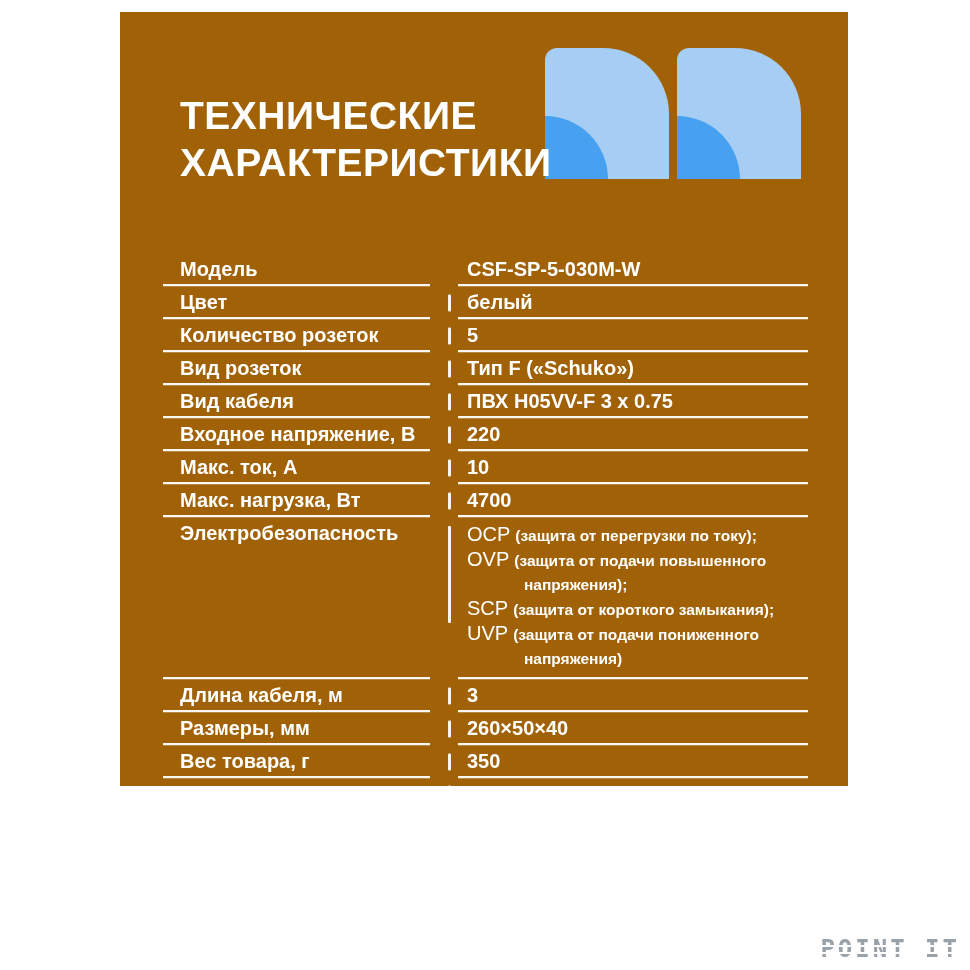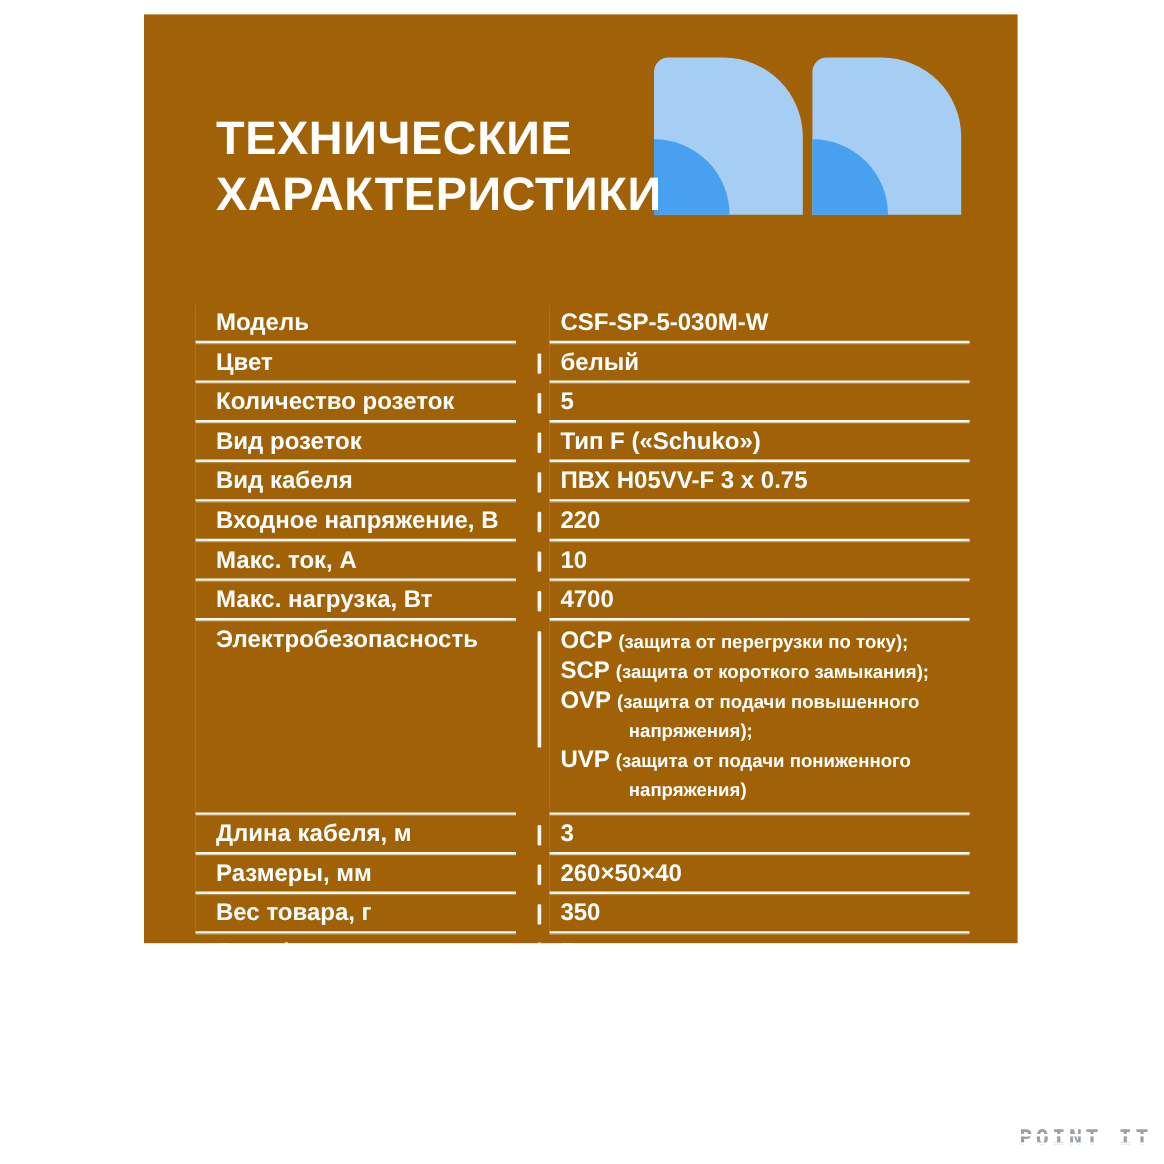--- a/index.html
+++ b/index.html
@@ -41,26 +41,26 @@
   .gap{width:28px;position:relative;flex:0 0 auto;}
   .tick{
     position:absolute;left:18px;top:50%;transform:translateY(-50%);
     width:3px;height:17px;background:rgba(255,255,255,.95);border-radius:1px;
   }
   .cell-r{width:350px;padding-left:9px;box-sizing:border-box;}
   .row-last .cell{border-bottom:none;box-shadow:none;}
   .row-multi .cell-r{padding-top:6px;padding-bottom:6px;}
   .row-multi .tick{top:9px;transform:none;height:97px;}
   .sec-item{padding-left:57px;text-indent:-57px;line-height:22px;margin-bottom:1px;}
-  .sec-item .acr{font-size:20px;font-weight:700;margin-right:5px;}
+  .sec-item .acr{font-size:20px;font-weight:400;margin-right:5px;}
   .sec-item .desc{font-size:15.5px;font-weight:600;}
   
   .watermark{
     position:absolute;right:10px;bottom:11px;color:#99a1a9;
-    font-family:"DejaVu Sans Mono",monospace;font-size:18px;font-weight:700;
+    font-family:"DejaVu Sans Mono",monospace;font-size:24px;font-weight:700;
     letter-spacing:3px;line-height:20px;
   }
   .watermark::before,.watermark::after{
     content:"";position:absolute;left:-2px;right:0;height:2px;background:#ffffff;
   }
   .watermark::before{top:6px;}
   .watermark::after{top:13px;}
 </style>
 </head>
 <body>
@@ -147,22 +147,22 @@
       </div>
       <div class="row row-multi">
         <div class="cell cell-l">
           <span>Электробезопасность</span>
         </div>
         <div class="gap">
           <span class="tick"></span>
         </div>
         <div class="cell cell-r">
           <div class="sec-item"><span class="acr">OCP</span><span class="desc">(защита от перегрузки по току);</span></div>
+          <div class="sec-item"><span class="acr">OVP</span><span class="desc">(защита от подачи повышенного напряжения);</span></div>
           <div class="sec-item"><span class="acr">SCP</span><span class="desc">(защита от короткого замыкания);</span></div>
-          <div class="sec-item"><span class="acr">OVP</span><span class="desc">(защита от подачи повышенного напряжения);</span></div>
           <div class="sec-item"><span class="acr">UVP</span><span class="desc">(защита от подачи пониженного напряжения)</span></div>
         </div>
       </div>
       <div class="row">
         <div class="cell cell-l">
           <span>Длина кабеля, м</span>
         </div>
         <div class="gap">
           <span class="tick"></span>
         </div>

